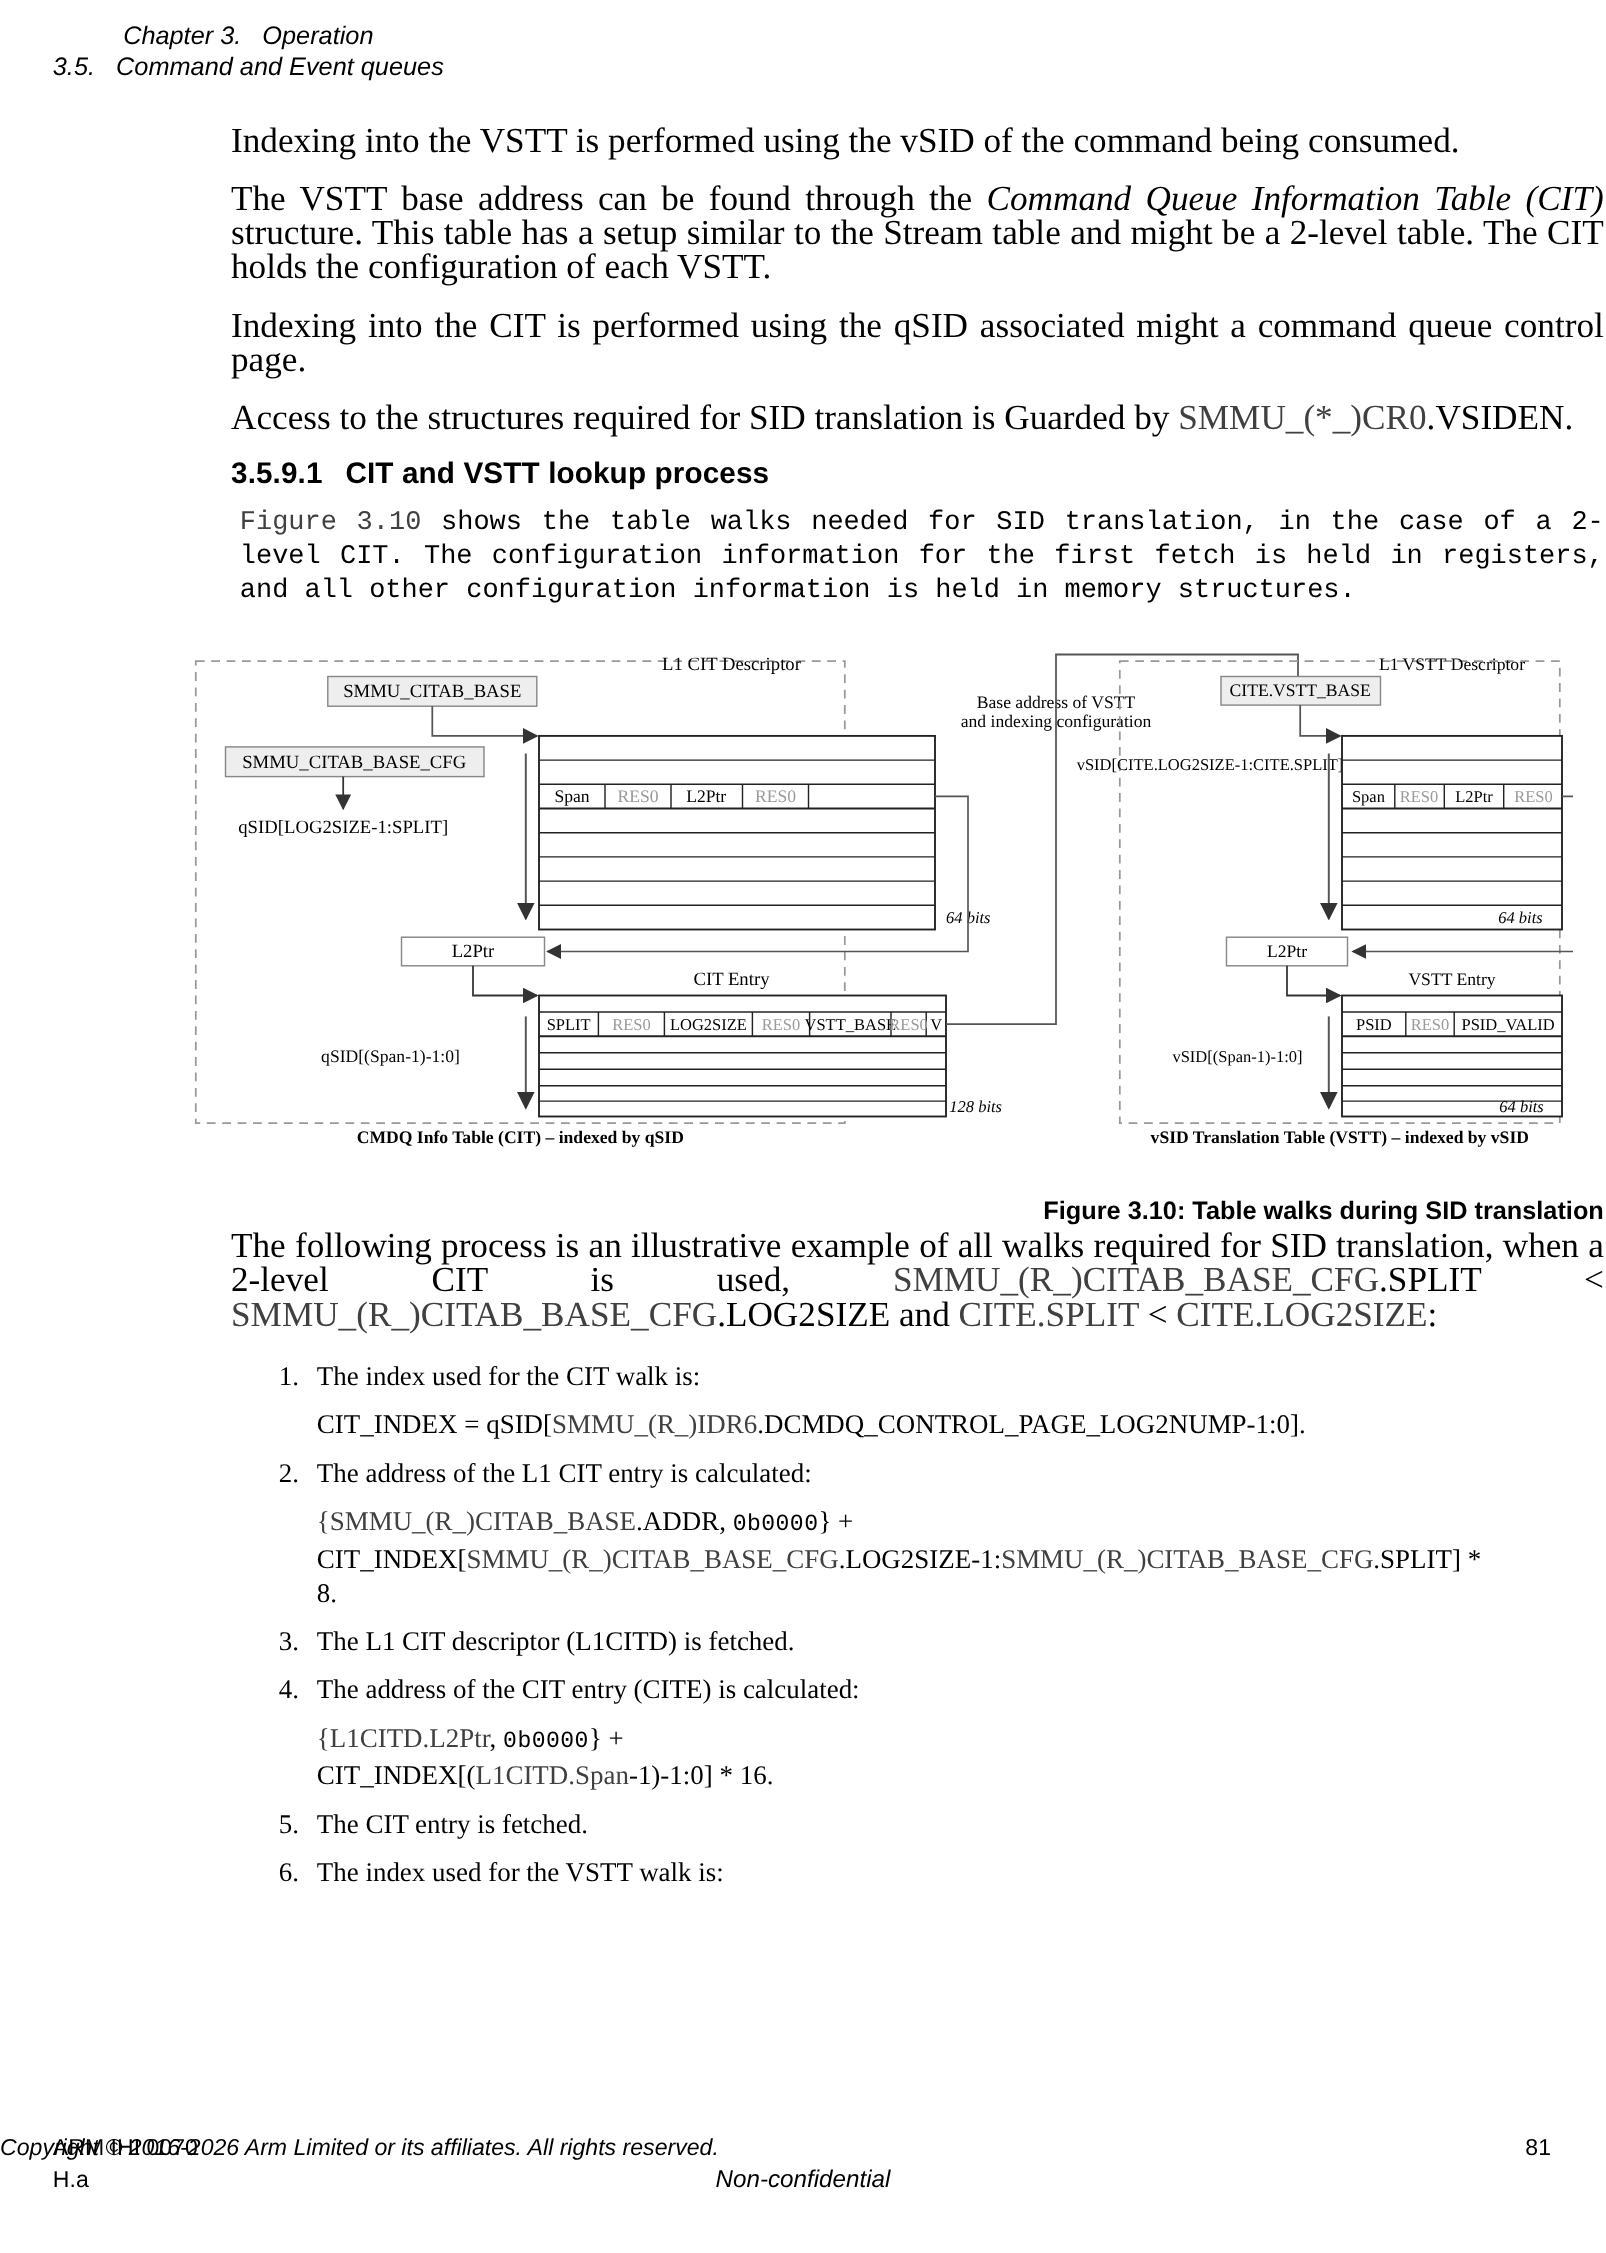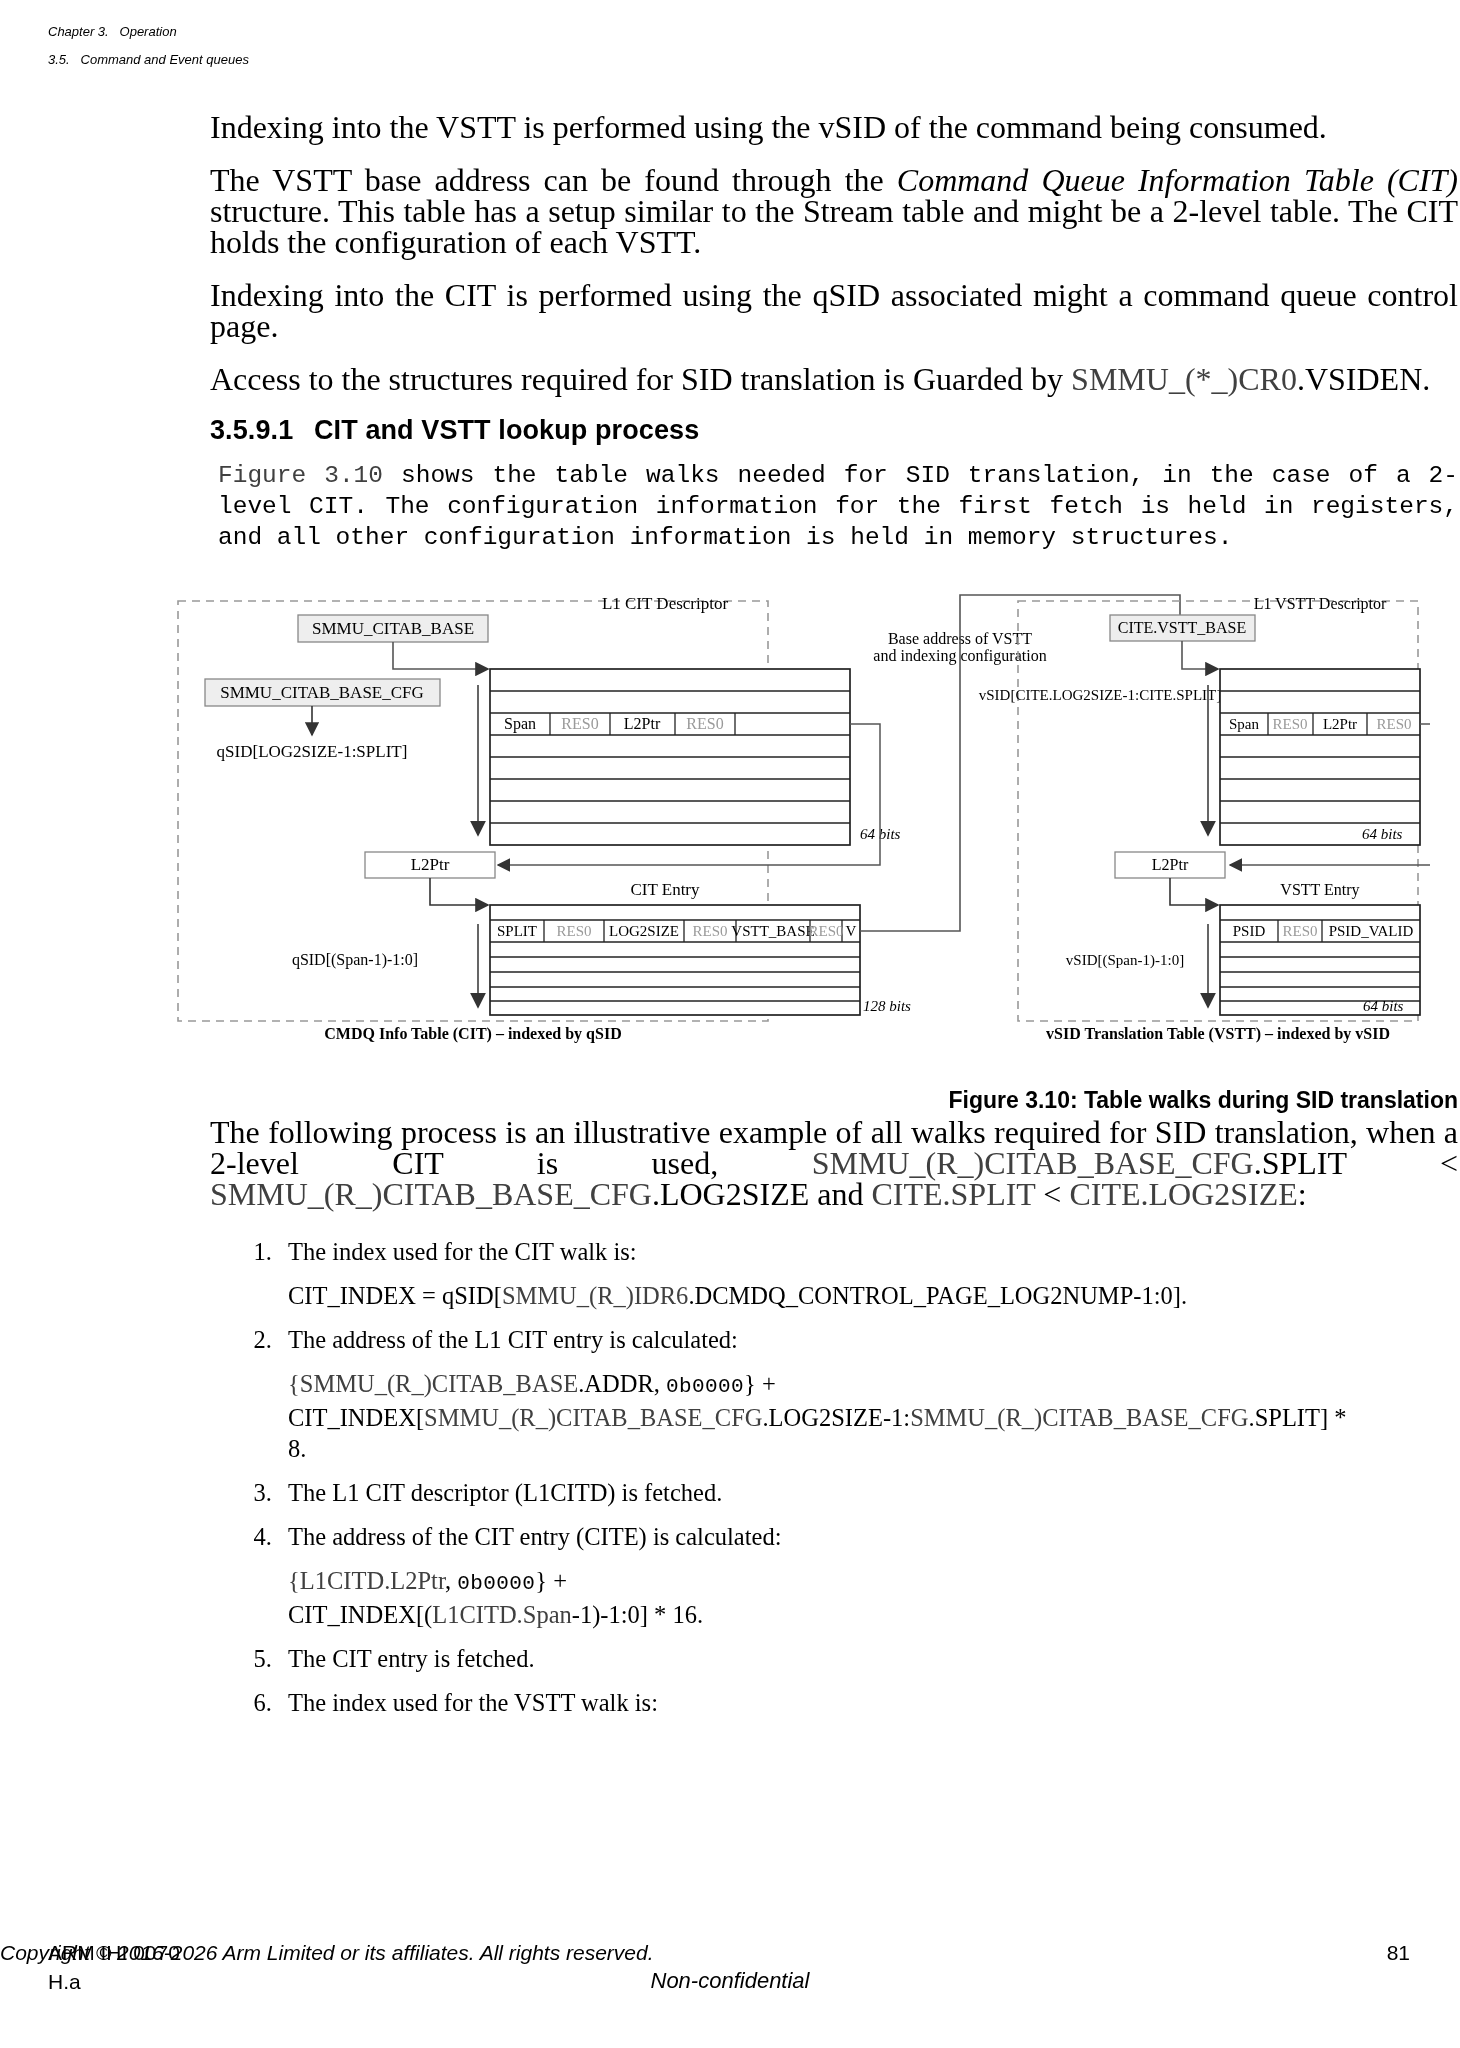--- a/index.html
+++ b/index.html
@@ -22,23 +22,24 @@
     box-sizing: border-box;
   }
 
   
   .runhead {
     position: absolute;
     left: 48px;
     top: 18px;
     font-family: "Liberation Sans", "DejaVu Sans", sans-serif;
     font-style: italic;
-    font-size: 13px;
+    font-size: 23px;
     line-height: 28px;
     color: #000;
+    text-align: center;
   }
   .runhead div { white-space: pre; }
 
   
   .content {
     position: absolute;
     left: 210px;
     top: 112px;
     width: 1248px;
   }

